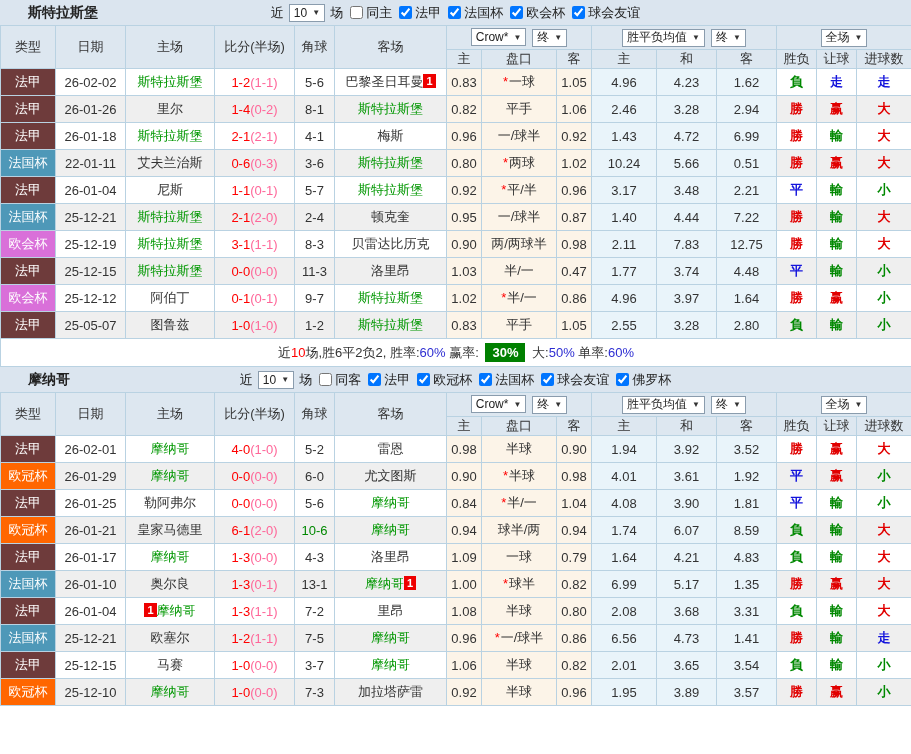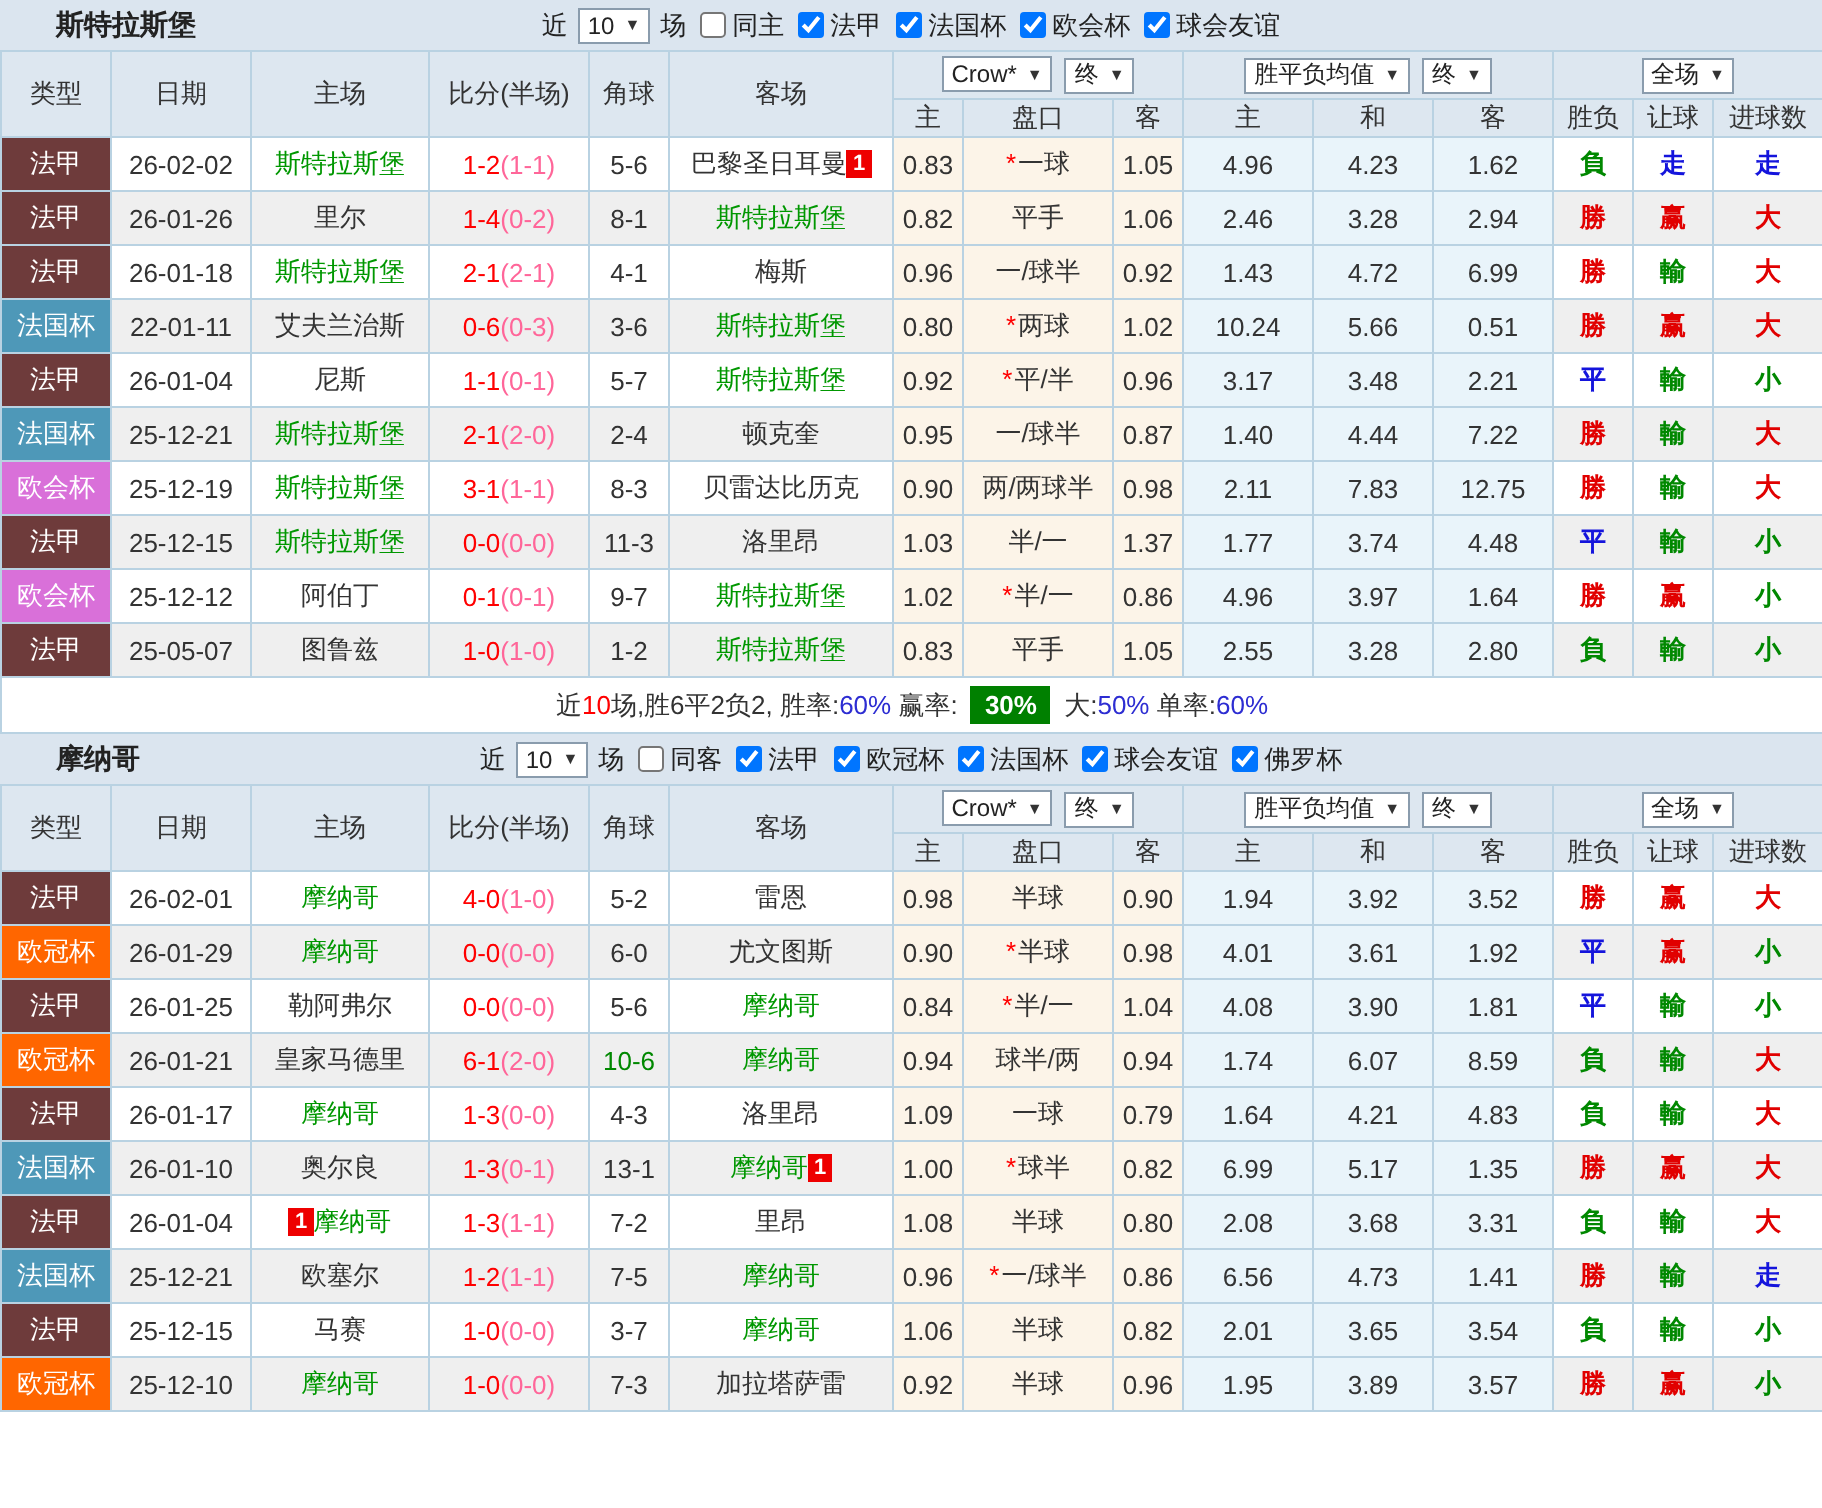--- a/index.html
+++ b/index.html
@@ -264,21 +264,21 @@
           </tr>
           <tr class="even">
             <td class="c-type" style="background: rgb(110, 59, 59);">法甲</td>
             <td class="c-date">25-12-15</td>
             <td class="c-home"><span class="team-green">斯特拉斯堡</span></td>
             <td class="c-score"><span class="score-main">0-0</span><span class="score-half">(0-0)</span></td>
             <td class="c-corner">11-3</td>
             <td class="c-away"><span>洛里昂</span></td>
             <td class="c-odds">1.03</td>
             <td class="c-hcp"><span>半/一</span></td>
-            <td class="c-odds">1.37</td>
+            <td class="c-odds">0.47</td>
             <td class="c-avg">1.77</td>
             <td class="c-avg">3.74</td>
             <td class="c-avg">4.48</td>
             <td class="c-res"><span style="color: rgb(20, 20, 220);">平</span></td>
             <td class="c-res"><span style="color: rgb(0, 136, 0);">輸</span></td>
             <td class="c-res"><span style="color: rgb(0, 136, 0);">小</span></td>
           </tr>
           <tr>
             <td class="c-type" style="background: rgb(217, 112, 217);">欧会杯</td>
             <td class="c-date">25-12-12</td>

